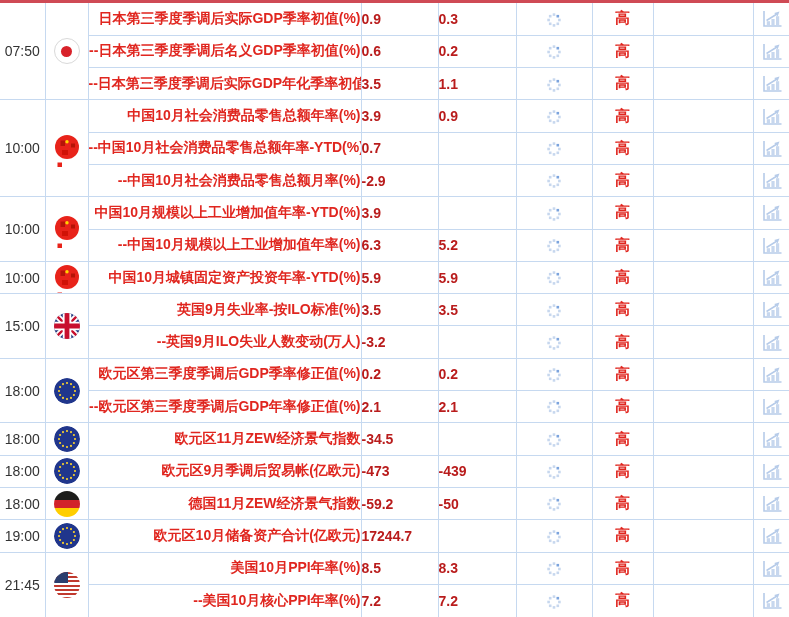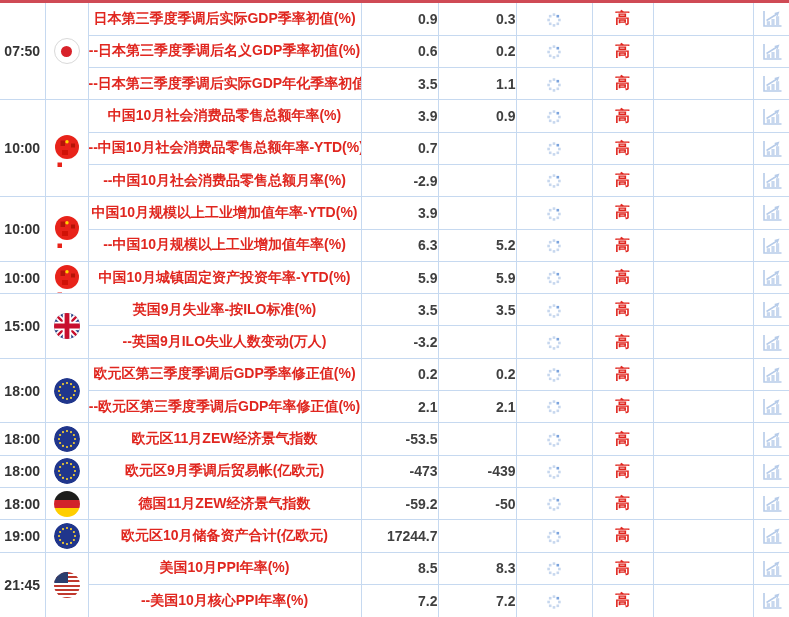--- a/index.html
+++ b/index.html
@@ -23,33 +23,33 @@
     border: 1px solid #c6d9f0;
     padding: 0;
     overflow: hidden;
     vertical-align: middle;
   }
   tr { height: 32.3px; }
   .time-cell {
     text-align: center;
     color: #333;
     font-size: 14px;
-    font-weight: 700;
+    font-weight: 400;
   }
   .flag-cell { text-align: center; }
   .event-cell {
-    text-align: center;
+    text-align: right;
     color: #e0261f;
     font-size: 14px;
     font-weight: 700;
     white-space: nowrap;
   }
   .num-cell {
-    text-align: right;
-    color: #404040;
+    text-align: left;
+    color: #b91c1c;
     font-size: 14px;
     font-weight: 700;
     margin-top: 48px;
   }
   .actual-cell, .chart-cell { text-align: center; }
   .imp-cell {
     text-align: center;
     color: #e0261f;
     font-size: 15px;
     font-weight: 700;
@@ -505,21 +505,21 @@
                 <circle cx="9" cy="19.9" r="1.1" fill="#f8d12e"></circle>
                 <circle cx="6.1" cy="17" r="1.1" fill="#f8d12e"></circle>
                 <circle cx="5" cy="13" r="1.1" fill="#f8d12e"></circle>
                 <circle cx="6.1" cy="9" r="1.1" fill="#f8d12e"></circle>
                 <circle cx="9" cy="6.1" r="1.1" fill="#f8d12e"></circle>
                 <circle cx="13" cy="5" r="1.1" fill="#f8d12e"></circle>
                 <circle cx="17" cy="6.1" r="1.1" fill="#f8d12e"></circle>
                 <circle cx="19.9" cy="9" r="1.1" fill="#f8d12e"></circle>
               </svg></span></td>
           <td class="event-cell">欧元区11月ZEW经济景气指数</td>
-          <td class="num-cell">-53.5</td>
+          <td class="num-cell">-34.5</td>
           <td class="num-cell"></td>
           <td class="actual-cell"><span class="icon"><svg width="16" height="16" viewBox="0 0 16 16">
                 <rect x="12.1" y="6.7" width="2.6" height="2.6" fill="#c7d7ee"></rect>
                 <rect x="10.5" y="10.5" width="2.6" height="2.6" fill="#c7d7ee"></rect>
                 <rect x="6.7" y="12.1" width="2.6" height="2.6" fill="#c7d7ee"></rect>
                 <rect x="2.9" y="10.5" width="2.6" height="2.6" fill="#c7d7ee"></rect>
                 <rect x="1.3" y="6.7" width="2.6" height="2.6" fill="#c7d7ee"></rect>
                 <rect x="2.9" y="2.9" width="2.6" height="2.6" fill="#c7d7ee"></rect>
                 <rect x="6.7" y="1.3" width="2.6" height="2.6" fill="#c7d7ee"></rect>
                 <rect x="10.5" y="2.9" width="2.6" height="2.6" fill="#7ba3dd"></rect>

